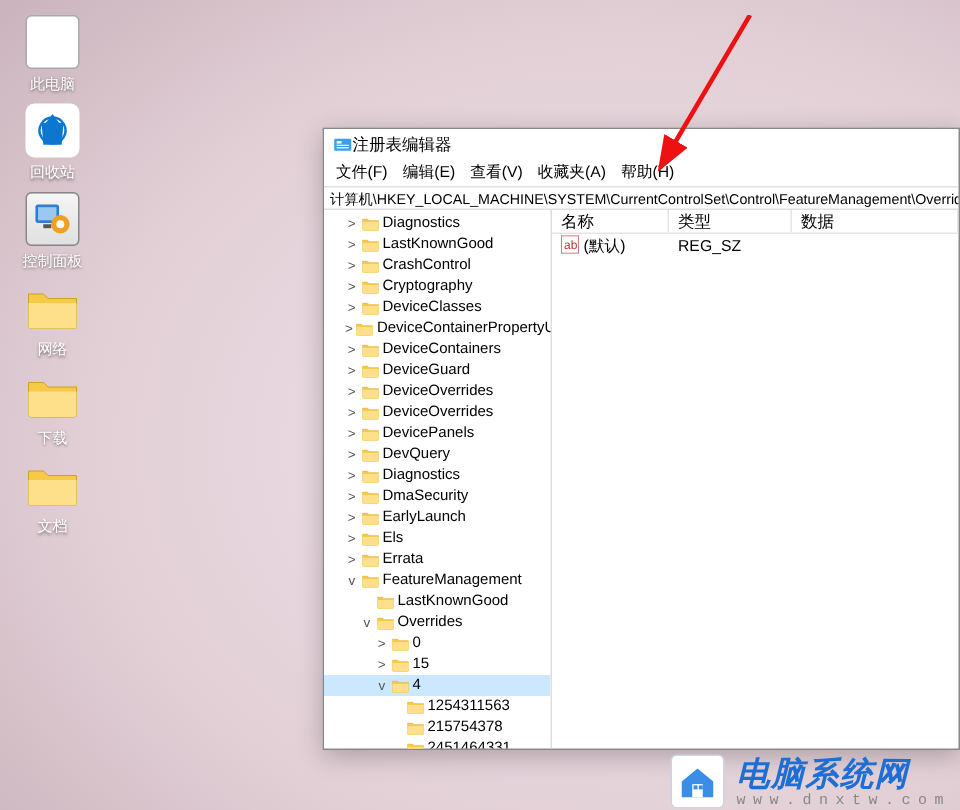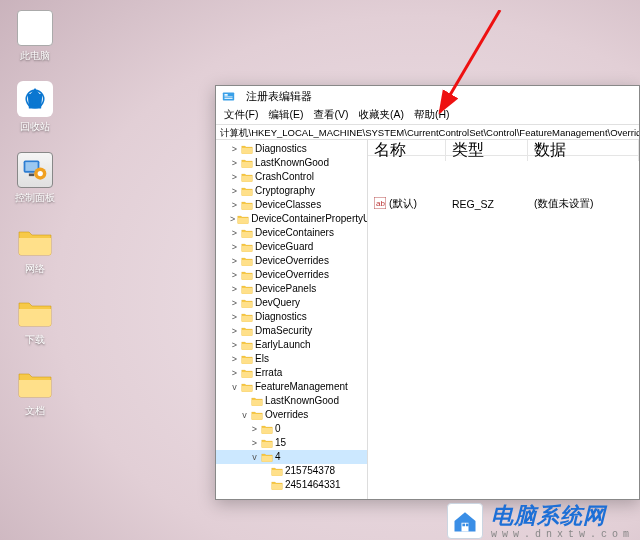--- a/index.html
+++ b/index.html
@@ -1,46 +1,46 @@
 <!DOCTYPE html>
 <html><head>
 <meta charset="utf-8">
 <style>
   * { box-sizing: border-box; margin: 0; padding: 0; font-family: "Microsoft YaHei", "Segoe UI", sans-serif; }
   body { width: 640px; height: 540px; overflow: hidden; position: relative; background: #c8b8c0; }
   .desktop { position: absolute; inset: 0; background: radial-gradient(900px 700px at 65% 55%, #f0e4ea 0%, #e2cfd6 40%, #c2aab4 70%, #a99099 100%); }
-  .icon-col { position: absolute; top: 10px; left: 10px; display: flex; flex-direction: column; gap: 18px; }
+  .icon-col { position: absolute; top: 10px; left: 10px; display: flex; flex-direction: column; gap: 6px; }
   .desk-icon { width: 50px; text-align: center; font-size: 10px; color: #fff; text-shadow: 0 1px 2px rgba(0,0,0,.5); }
   .desk-icon .gfx { width: 36px; height: 36px; margin: 0 auto 3px; display: flex; align-items: center; justify-content: center; border-radius: 4px; }
   .gfx.blank { background: #fff; border: 1px solid #aaa; }
   .gfx.bin { background: #fff; border-radius: 6px; position: relative; }
   .gfx.bin svg { width: 26px; height: 26px; }
   .gfx.panel { background: linear-gradient(#f5f5f5,#e0e0e0); border: 1px solid #888; }
   .gfx.panel svg { width: 28px; height: 28px; }
   .gfx.folder { background: none; }
   .gfx.folder svg { width: 36px; height: 30px; }
 
   .regedit { position: absolute; top: 85px; left: 215px; width: 425px; height: 415px; background: #fff; border: 1px solid #888; box-shadow: 0 4px 16px rgba(0,0,0,.25); display: flex; flex-direction: column; font-size: 11px; }
-  .titlebar { height: 20px; display: flex; align-items: center; padding: 0 6px; gap: 11px; }
+  .titlebar { height: 20px; display: flex; align-items: center; padding: 0 6px; gap: 0; }
   .titlebar .ticon { width: 13px; height: 13px; }
   .titlebar .ttxt { font-size: 11px; }
   .menubar { height: 18px; display: flex; align-items: center; gap: 2px; padding: 0 4px; font-size: 10.5px; }
   .menubar span { padding: 0 4px; }
   .addrbar { height: 16px; border-top: 1px solid #e0e0e0; border-bottom: 1px solid #e0e0e0; font-size: 9.5px; padding: 2px 4px 0; white-space: nowrap; overflow: hidden; }
   .body { flex: 1; display: flex; min-height: 0; }
   .tree { width: 152px; border-right: 1px solid #ddd; overflow: hidden; font-size: 10px; line-height: 14px; padding: 2px 0; }
   .tree-row { display: flex; align-items: center; gap: 2px; white-space: nowrap; padding-left: var(--ind,4px); }
   .tree-row .exp { width: 9px; display: inline-block; text-align: center; color: #555; font-size: 9px; }
   .tree-row .fico { width: 12px; height: 10px; }
   .tree-row.sel { background: #cce8ff; }
   .list { flex: 1; overflow: hidden; }
-  .list-head { display: flex; font-size: 16px; border-bottom: 1px solid #e5e5e5; height: 16px; align-items: flex-start; }
+  .list-head { display: flex; font-size: 11px; border-bottom: 1px solid #e5e5e5; height: 16px; align-items: flex-start; }
   .list-head > div { padding-left: 6px; border-right: 1px solid #e5e5e5; }
   .c-name { width: 78px; } .c-type { width: 82px; } .c-data { flex: 1; }
-  .list-row { display: flex; font-size: 10.5px; height: 15px; align-items: center; margin-top: 40px; }
+  .list-row { display: flex; font-size: 10.5px; height: 15px; align-items: center; }
   .list-row > div { padding-left: 6px; }
   .vico { width: 12px; height: 12px; margin-right: 3px; vertical-align: -2px; display: inline-block; }
 
   .arrow { position: absolute; top: 10px; left: 380px; pointer-events: none; }
 
   .watermark { position: absolute; right: 6px; bottom: 0; display: flex; align-items: center; gap: 8px; }
   .wm-ico { width: 36px; height: 36px; background: #fff; border-radius: 4px; display: flex; align-items: center; justify-content: center; border: 1px solid #cbd5e1; }
   .wm-txt { font-size: 22px; font-weight: 700; color: #1d6fd6; font-style: italic; letter-spacing: 1px; }
   .wm-sub { font-size: 10px; letter-spacing: 5px; color: #888; margin-top: -2px; font-family: Liberation Mono, monospace; }
 
@@ -309,20 +309,28 @@
                 <path fill="#ffe08a" d="M2 12h32v15a2 2 0 0 1-2 2H4a2 2 0 0 1-2-2Z"></path>
               </svg></span>
             <span>4</span>
           </div>
           <div class="tree-row" style="--ind: 44px;">
             <span class="exp">&nbsp;</span>
             <span class="fico"><svg width="12" height="10" viewBox="0 0 36 30">
                 <path class="folder-svg" d="M2 6h10l3 3h19v18a2 2 0 0 1-2 2H4a2 2 0 0 1-2-2Z"></path>
                 <path fill="#ffe08a" d="M2 12h32v15a2 2 0 0 1-2 2H4a2 2 0 0 1-2-2Z"></path>
               </svg></span>
+            <span>1254311563</span>
+          </div>
+          <div class="tree-row" style="--ind: 44px;">
+            <span class="exp">&nbsp;</span>
+            <span class="fico"><svg width="12" height="10" viewBox="0 0 36 30">
+                <path class="folder-svg" d="M2 6h10l3 3h19v18a2 2 0 0 1-2 2H4a2 2 0 0 1-2-2Z"></path>
+                <path fill="#ffe08a" d="M2 12h32v15a2 2 0 0 1-2 2H4a2 2 0 0 1-2-2Z"></path>
+              </svg></span>
             <span>215754378</span>
           </div>
           <div class="tree-row" style="--ind: 44px;">
             <span class="exp">&nbsp;</span>
             <span class="fico"><svg width="12" height="10" viewBox="0 0 36 30">
                 <path class="folder-svg" d="M2 6h10l3 3h19v18a2 2 0 0 1-2 2H4a2 2 0 0 1-2-2Z"></path>
                 <path fill="#ffe08a" d="M2 12h32v15a2 2 0 0 1-2 2H4a2 2 0 0 1-2-2Z"></path>
               </svg></span>
             <span>2451464331</span>
           </div>
@@ -333,21 +341,20 @@
           <div class="c-type">类型</div>
           <div class="c-data">数据</div>
         </div>
         <div id="value-rows">
             <div class="list-row">
               <div class="c-name"><span class="vico"><svg width="12" height="12" viewBox="0 0 12 12">
                     <rect width="12" height="12" fill="#fff" stroke="#b55"></rect>
                     <text x="2" y="9" font-size="8" fill="#b33" font-family="serif">ab</text>
                   </svg></span><span>(默认)</span></div>
               <div class="c-type">REG_SZ</div>
-              <div class="c-data">(数值未设置)</div>
             </div>
           </div>
       </div>
     </div>
   </div>
 
   <svg class="arrow" width="140" height="110">
     <defs>
         <marker id="ah" markerWidth="10" markerHeight="10" refX="7" refY="3" orient="auto">
           <path d="M0,0 L8,3 L0,6 Z" fill="#e11"></path>

